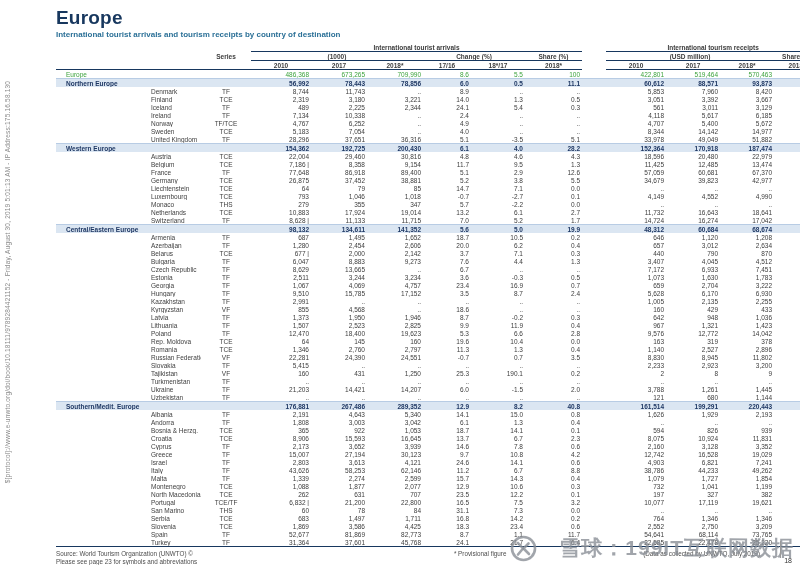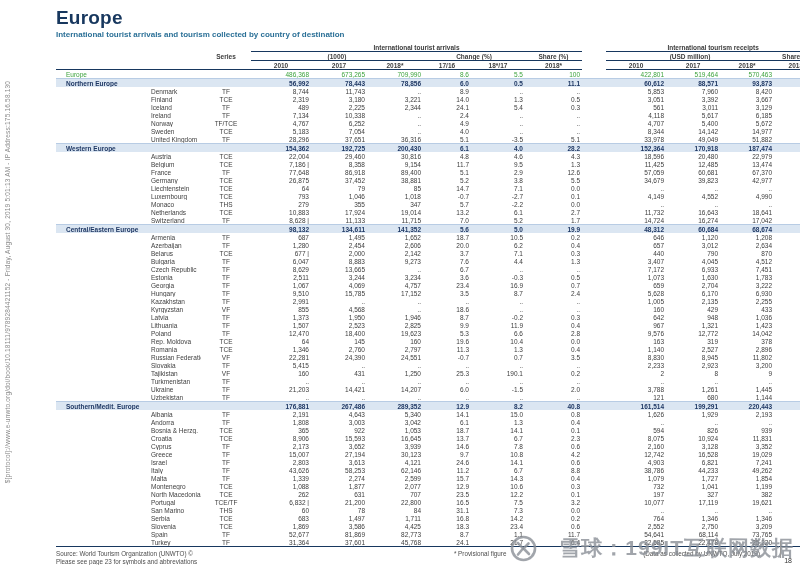--- a/index.html
+++ b/index.html
@@ -53,21 +53,21 @@
 </style>
 </head>
 <body>
 
 <div class="page">
 
   <div class="sidebar-text">$[protocol]://www.e-unwto.org/doi/book/10.18111/9789284421152 - Friday, August 30, 2019 5:01:13 AM - IP Address:175.16.58.130</div>
 
   <div class="content">
     <div class="page-title">Europe</div>
-    <div class="page-subtitle">International tourist arrivals and tourism collected by country of destination</div>
+    <div class="page-subtitle">International tourist arrivals and tourism receipts by country of destination</div>
 
     <table class="tourism">
       <colgroup>
         <col style="width:145px">
           <col style="width:50px">
         <col style="width:60px">
           <col style="width:56px">
           <col style="width:56px">
         <col style="width:48px">
           <col style="width:54px">

